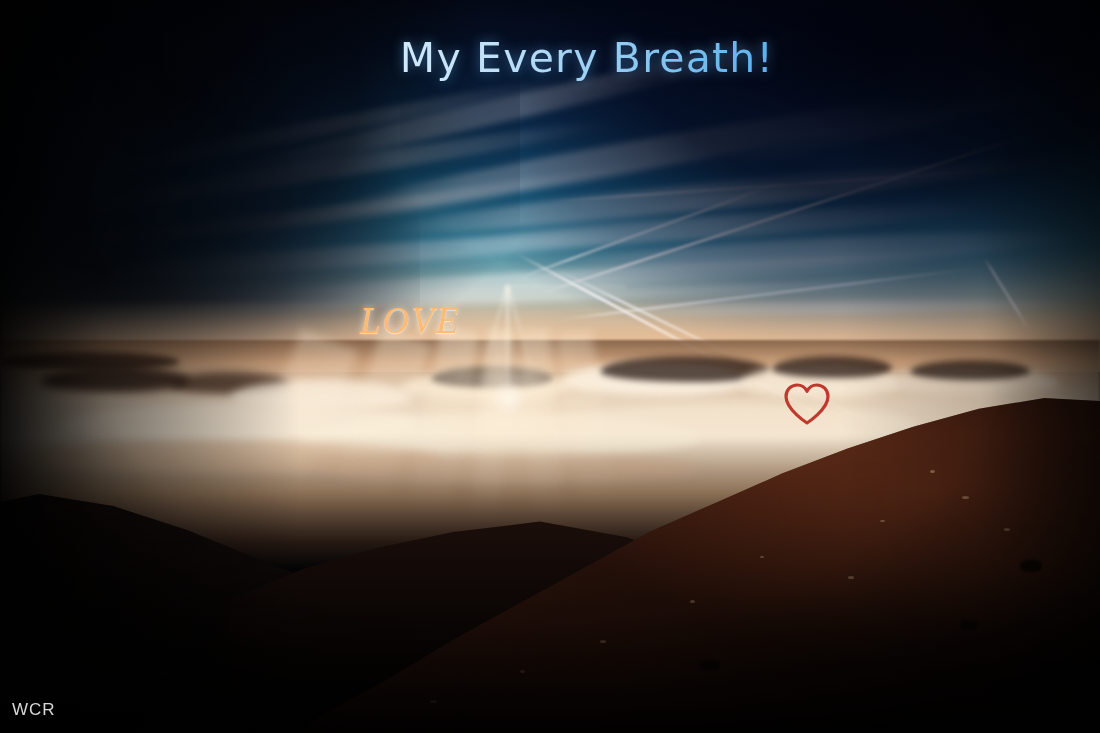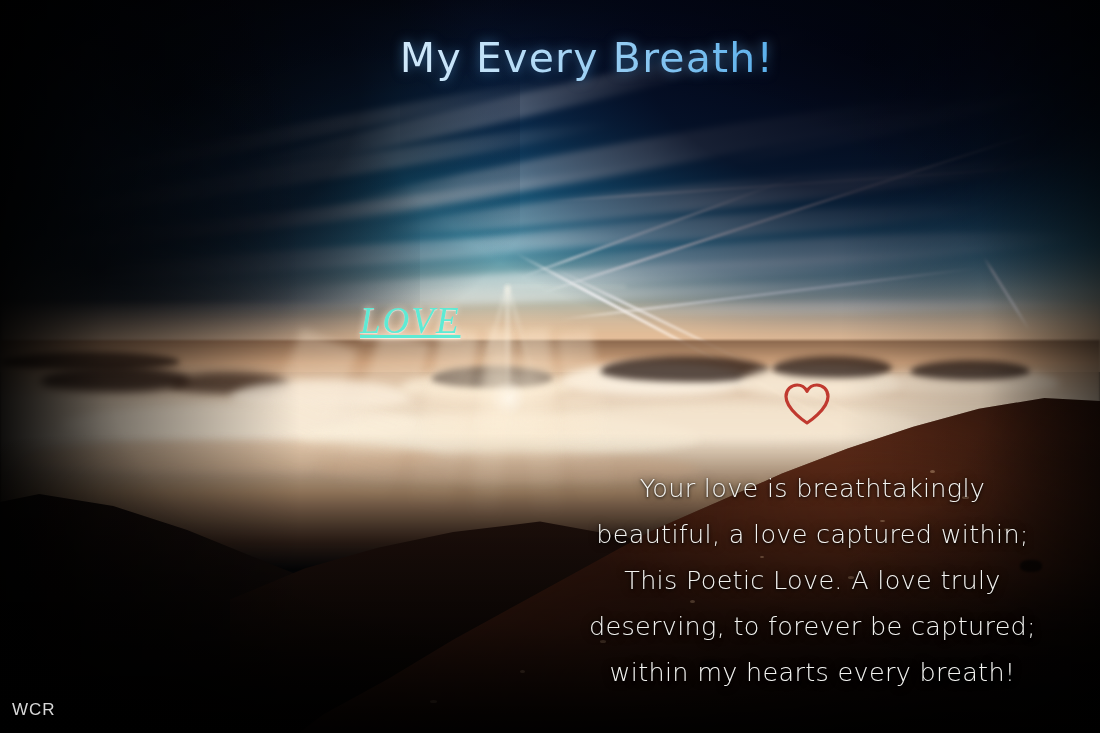--- a/index.html
+++ b/index.html
@@ -176,23 +176,22 @@
     filter:drop-shadow(0 0 6px rgba(90,170,235,.55));
     padding-left:37px;
   }
 
   .love{
     position:absolute;left:360px;top:299px;
     font-family:"Liberation Serif",serif;
     font-style:italic;
     font-size:37px;
     letter-spacing:2px;
-    color:#5eead4;
+    color:#fdba74;
     text-shadow:0 0 7px rgba(255,240,225,.85), 0 1px 1px rgba(255,255,255,.6);
-    text-decoration:underline;
   }
 
   .poem{
     position:absolute;left:540px;top:465px;width:545px;
     text-align:center;
     font-family:"DejaVu Sans",sans-serif;
     font-weight:300;
     font-size:25.5px;
     line-height:46px;
     color:#f3f3f0;
@@ -320,23 +319,16 @@
   <div class="title">My Every Breath!</div>
 
   <div class="love">LOVE</div>
 
   <div class="heart">
     <svg viewBox="0 0 48 44" width="48" height="44" aria-hidden="true">
       <path d="M24 41 C24 41 3 27.5 3 14.5 C3 7.8 8.2 3 14.2 3 C18.6 3 22.1 5.6 24 9.3 C25.9 5.6 29.4 3 33.8 3 C39.8 3 45 7.8 45 14.5 C45 27.5 24 41 24 41 Z" fill="none" stroke="#c0392f" stroke-width="3.2" stroke-linejoin="round"></path>
     </svg>
   </div>
 
-  <div class="poem">
-    <div>Your love is breathtakingly</div>
-    <div>beautiful, a love captured within;</div>
-    <div>This Poetic Love. A love truly</div>
-    <div>deserving, to forever be captured;</div>
-    <div>within my hearts every breath!</div>
-  </div>
 
   <div class="watermark">WCR</div>
 
 </div>
 
 </body></html>

